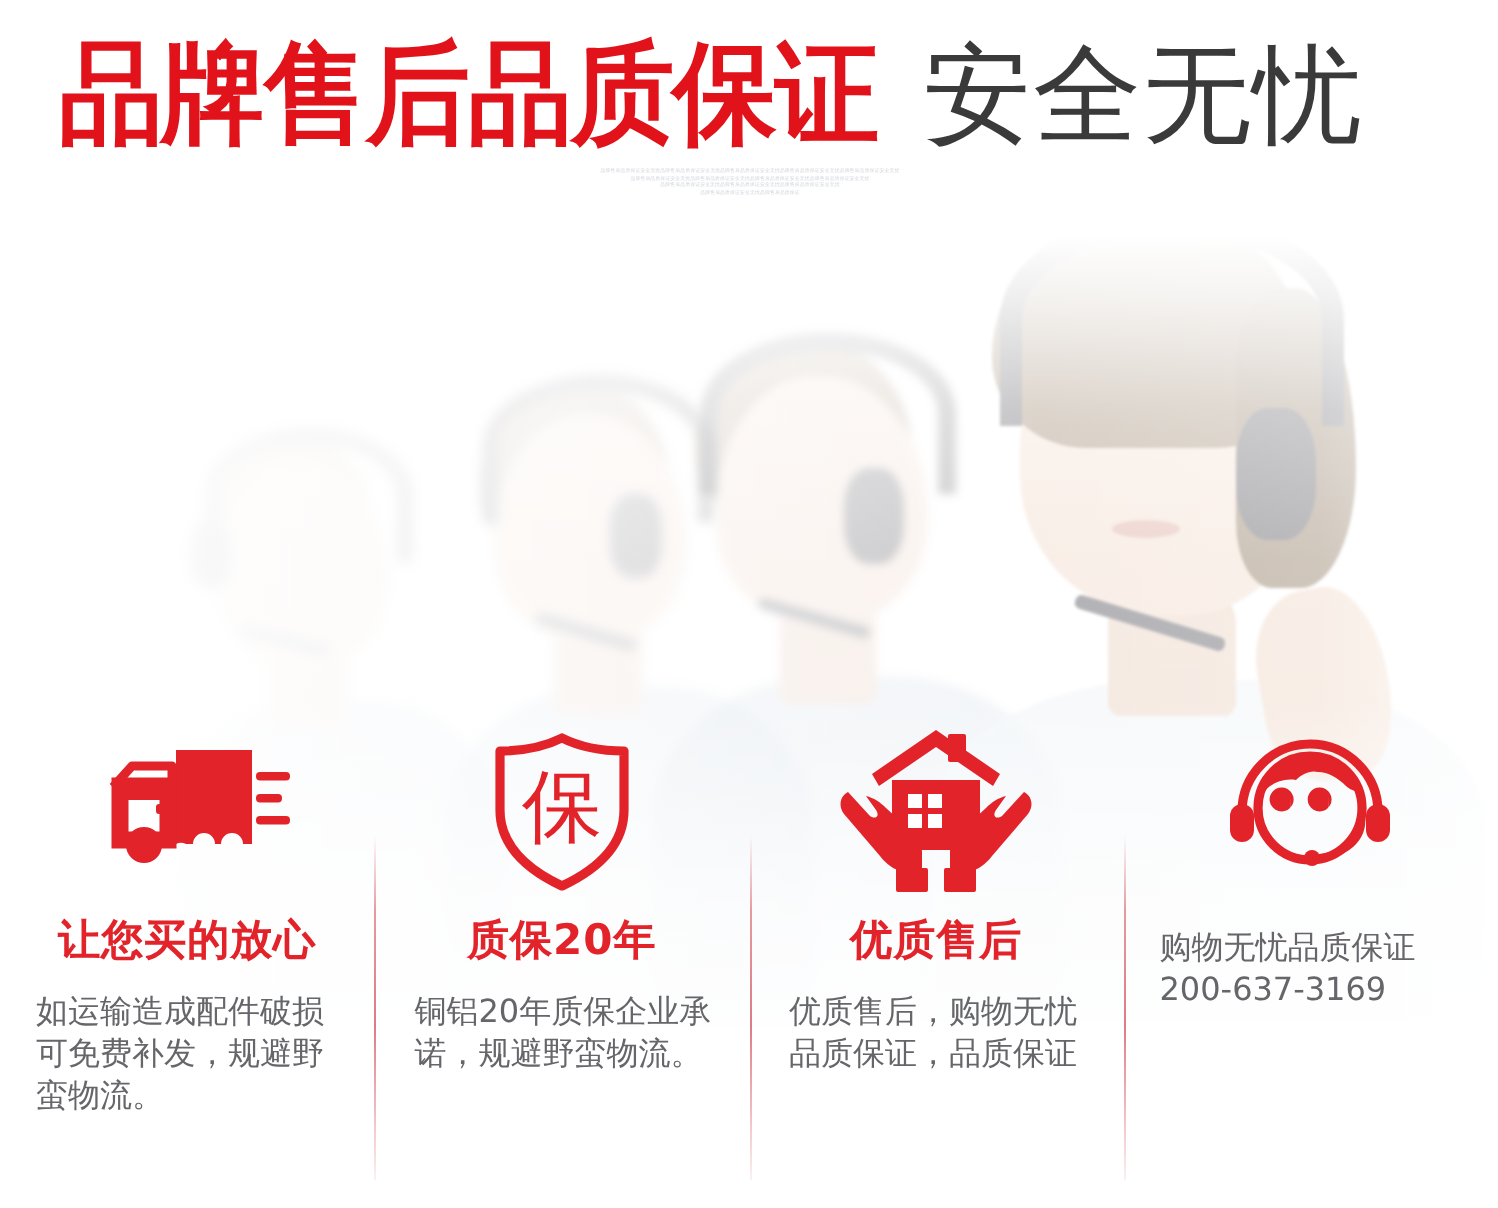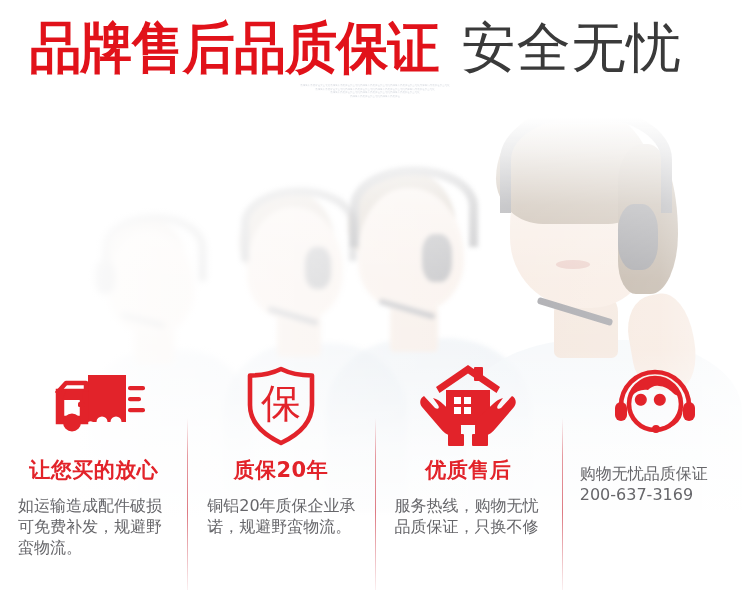--- a/index.html
+++ b/index.html
@@ -399,21 +399,21 @@
             <path d="M6 32 C2 34 1 39 4 43 L22 64 C25 68 29 71 34 72 L43 72 L43 62 C43 58 41 55 38 52 L25 40 C22 37 19 35 15 34 L20 41 C22 44 20 46 17 44 z"></path>
 
             <path d="M94 32 C98 34 99 39 96 43 L78 64 C75 68 71 71 66 72 L57 72 L57 62 C57 58 59 55 62 52 L75 40 C78 37 81 35 85 34 L80 41 C78 44 80 46 83 44 z"></path>
 
             <rect x="30" y="70" width="16" height="12" rx="1"></rect>
             <rect x="54" y="70" width="16" height="12" rx="1"></rect>
           </g>
         </svg>
       </div>
       <div class="card-title">优质售后</div>
-      <div class="card-desc">服务热线，购物无忧品质保证，只换不修</div>
+      <div class="card-desc">优质售后，购物无忧品质保证，品质保证</div>
     </div>
 
     <div class="card" id="card-4">
       <div class="icon-wrap">
         <svg width="88" height="84" viewBox="0 0 88 84" aria-hidden="true">
           <g fill="none" stroke="#e2232a" stroke-width="4.6">
 
             <path d="M10 42 A34 34 0 0 1 78 42" stroke-linecap="round"></path>
 
             <circle cx="44" cy="40" r="26"></circle>

